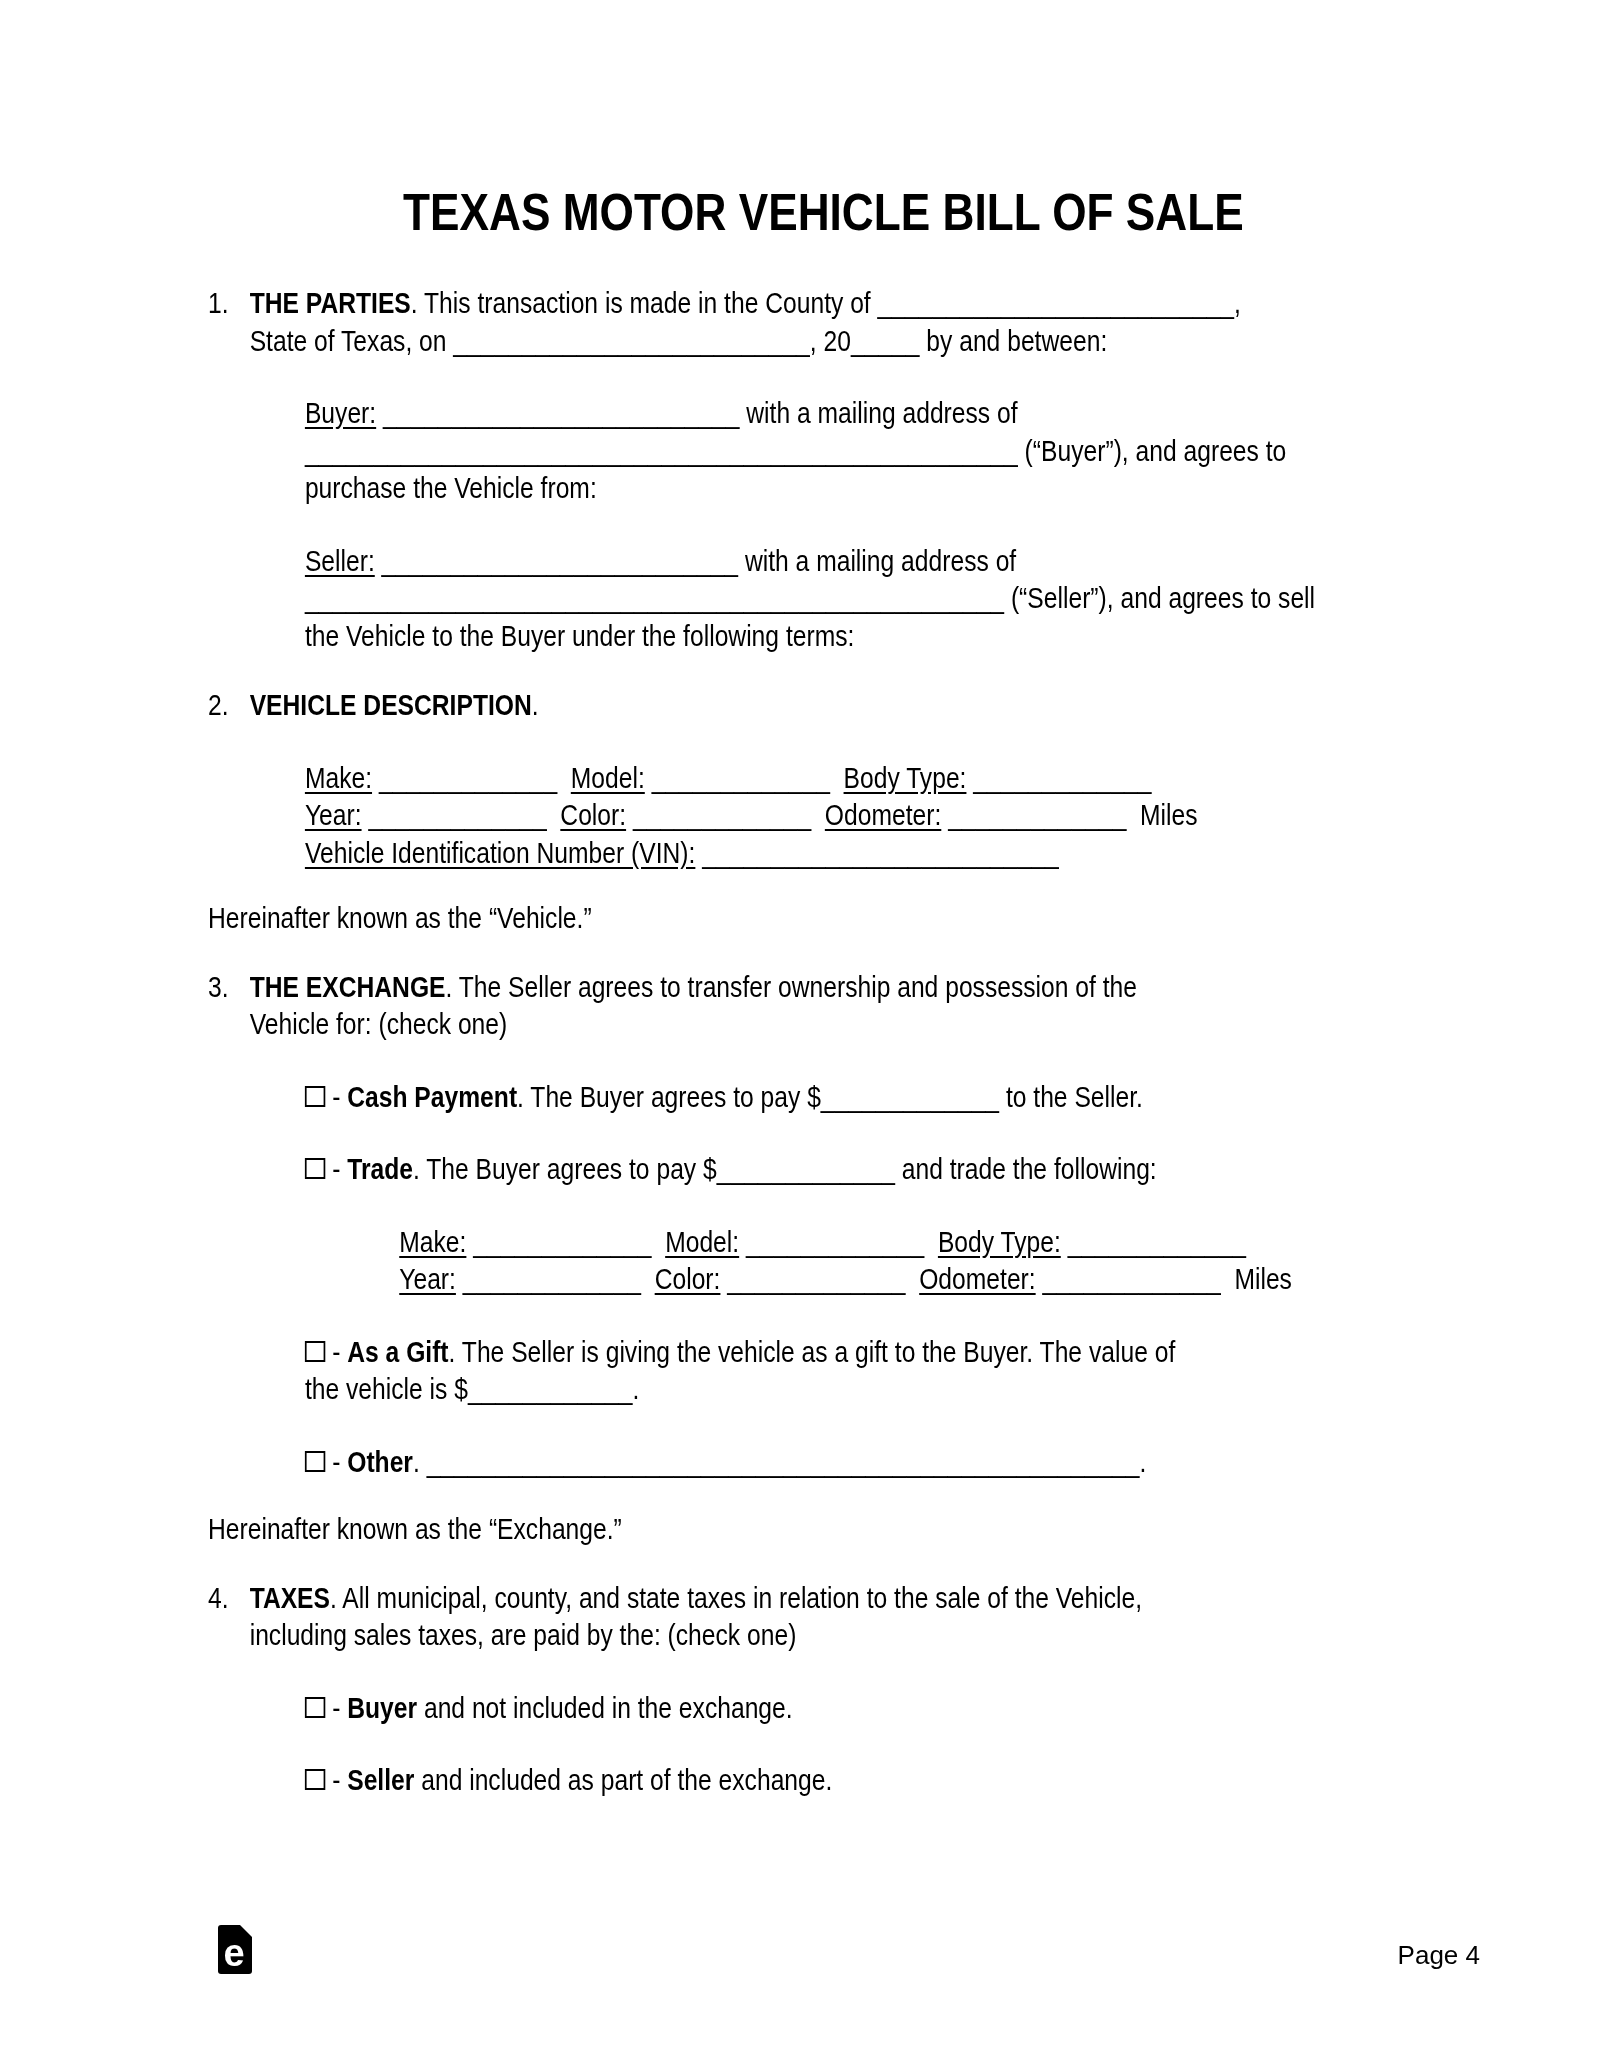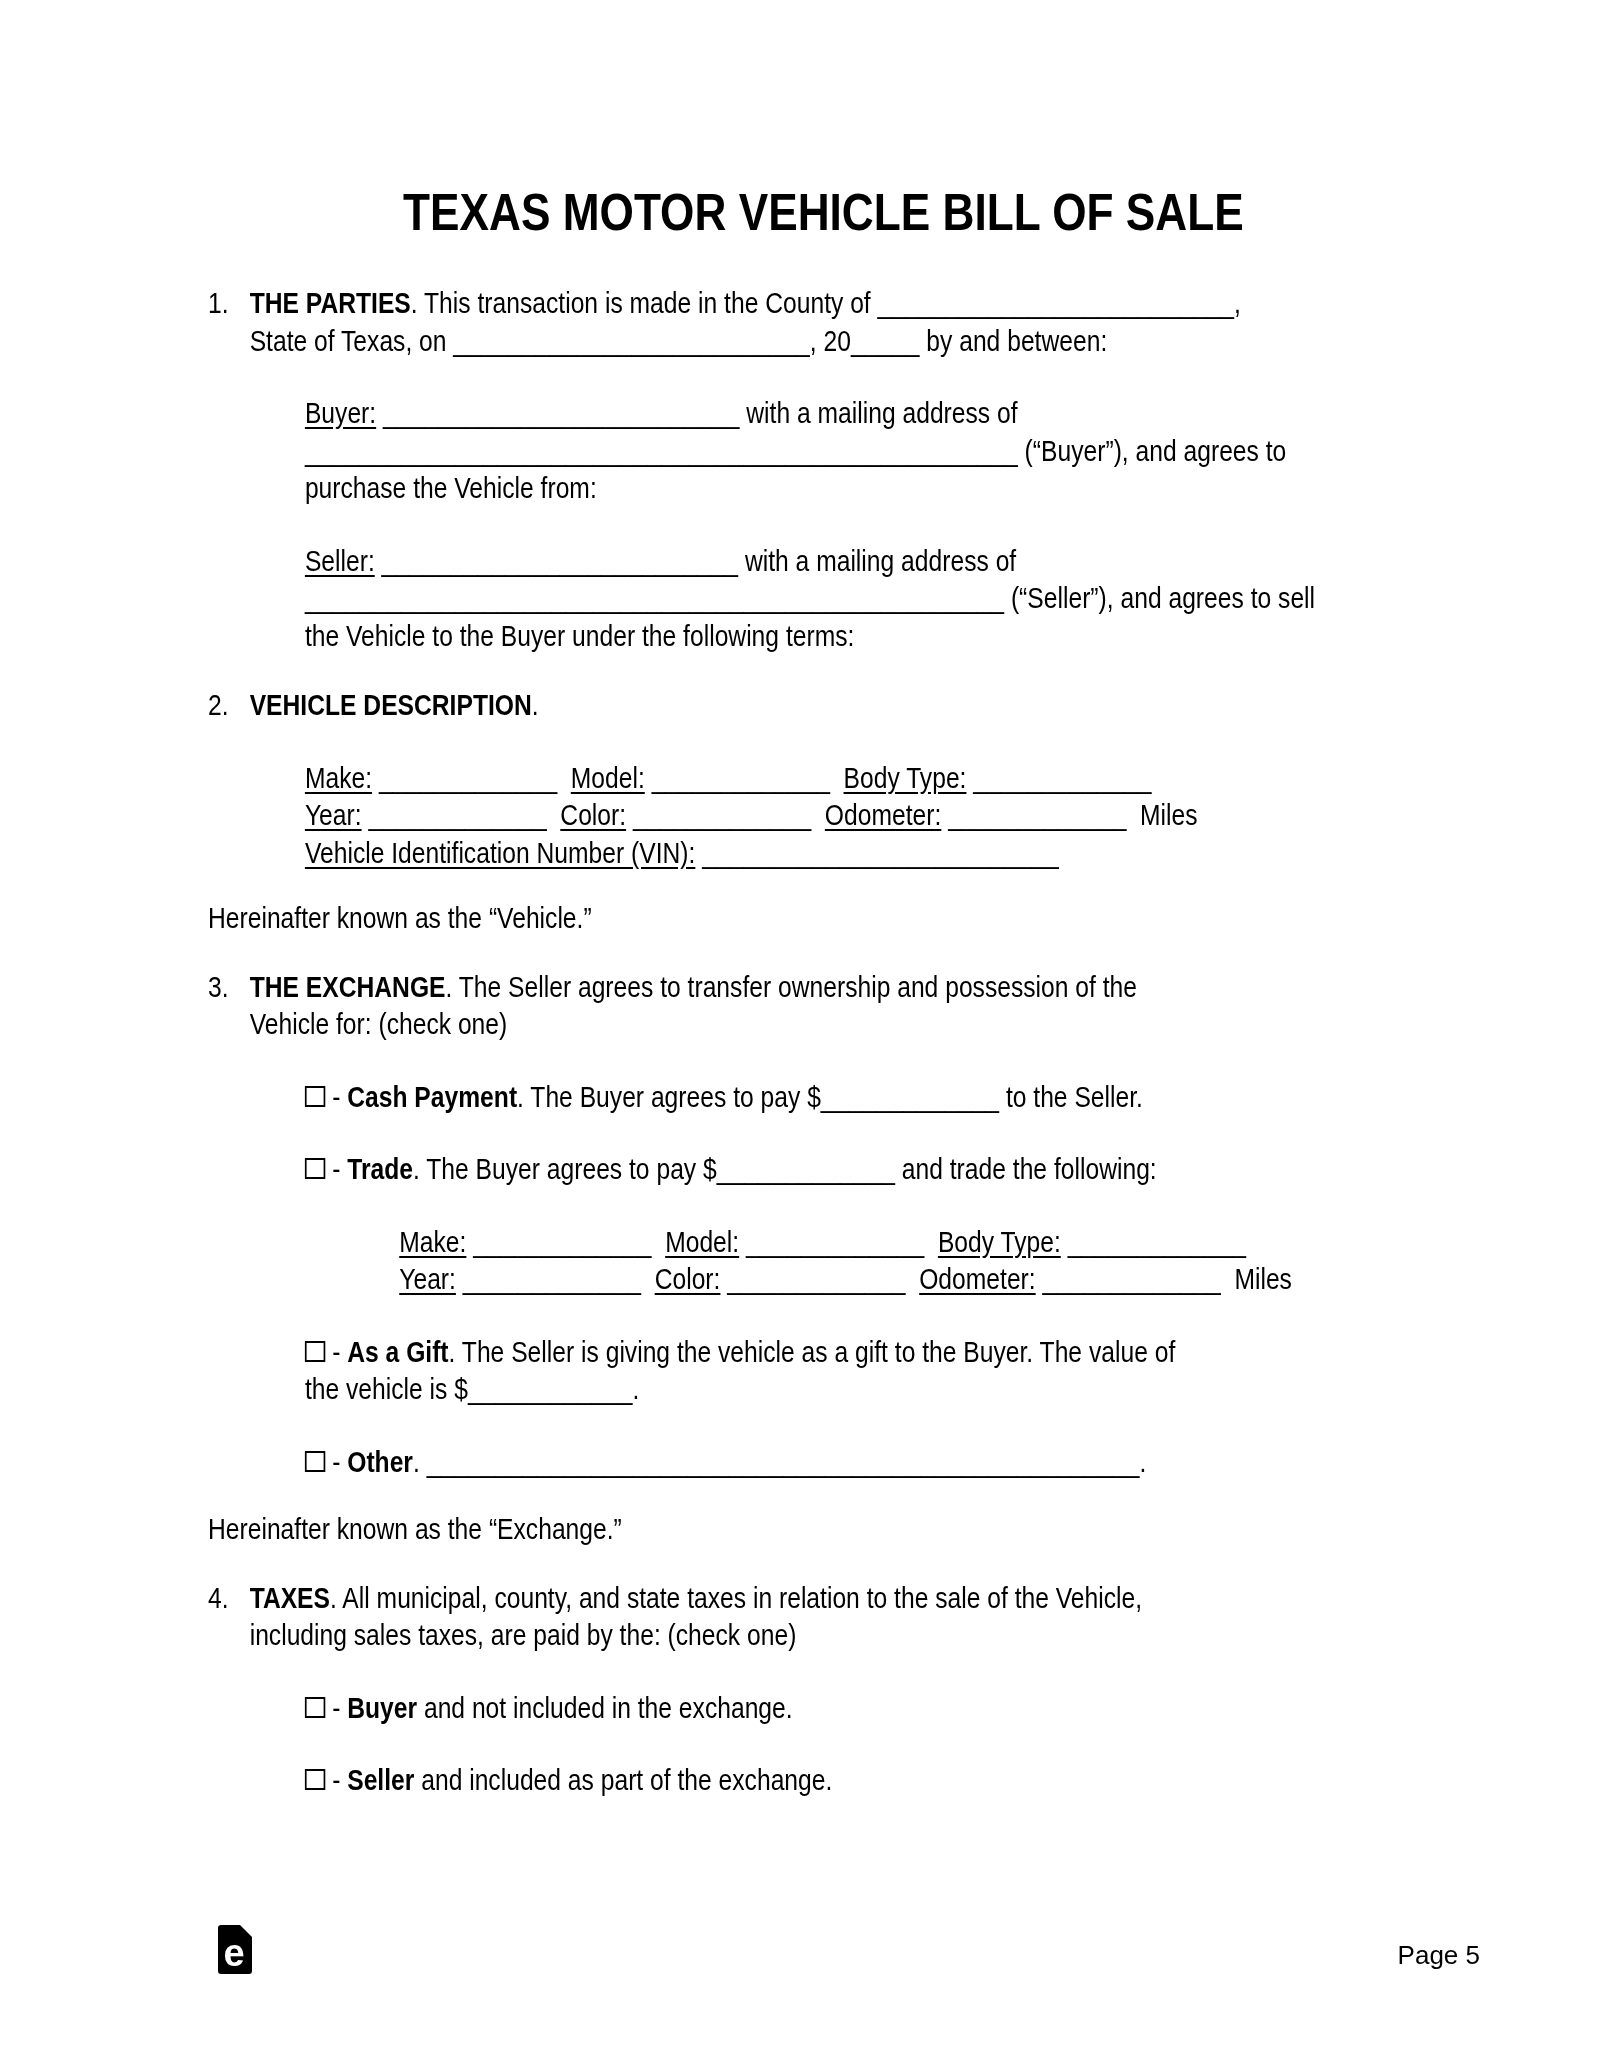--- a/index.html
+++ b/index.html
@@ -99,14 +99,14 @@
     <div class="para indent1"><span class="cb"></span><span class="t"> - </span><span class="b t">Buyer</span><span class="t"> and not included in the exchange.</span></div>
 
     <div class="para indent1"><span class="cb"></span><span class="t"> - </span><span class="b t">Seller</span><span class="t"> and included as part of the exchange.</span></div>
 
   </div>
 
   <div class="footer-logo">
       <span class="logo-e">e</span>
       <span class="fold"></span>
     </div>
-  <div class="page-num">Page 5</div>
+  <div class="page-num">Page 4</div>
 </div>
 
 </body></html>

